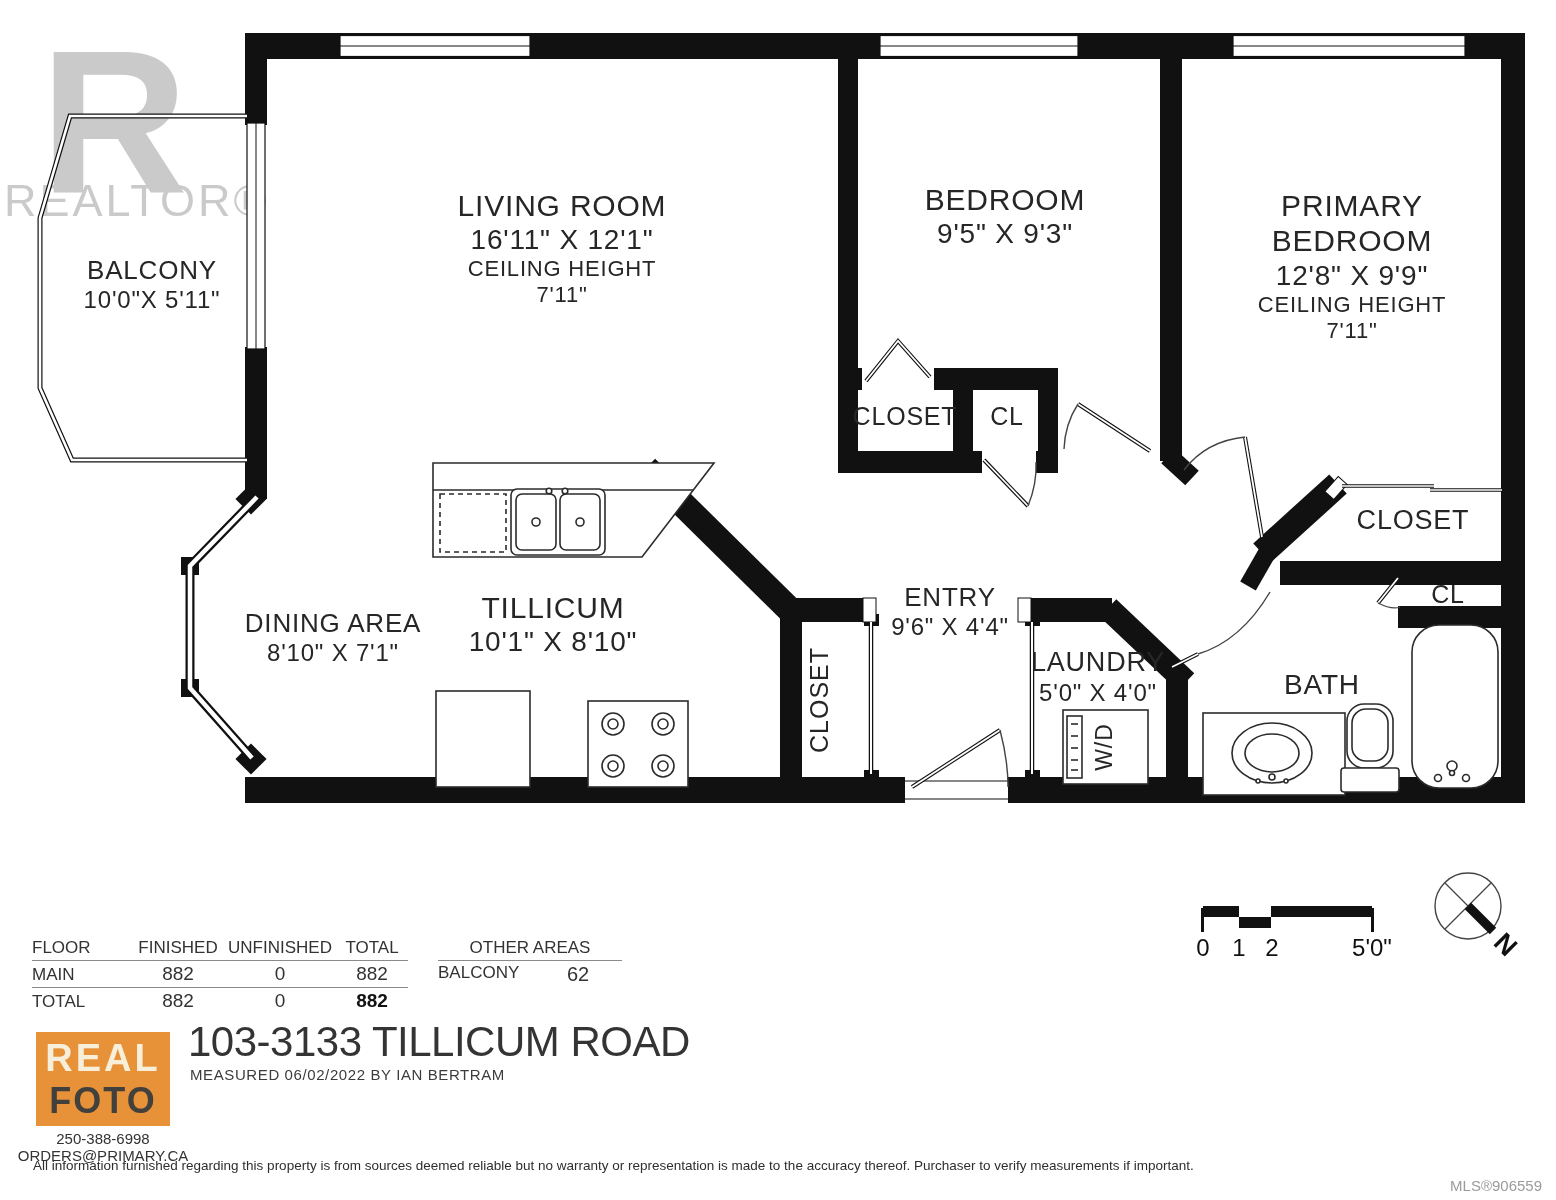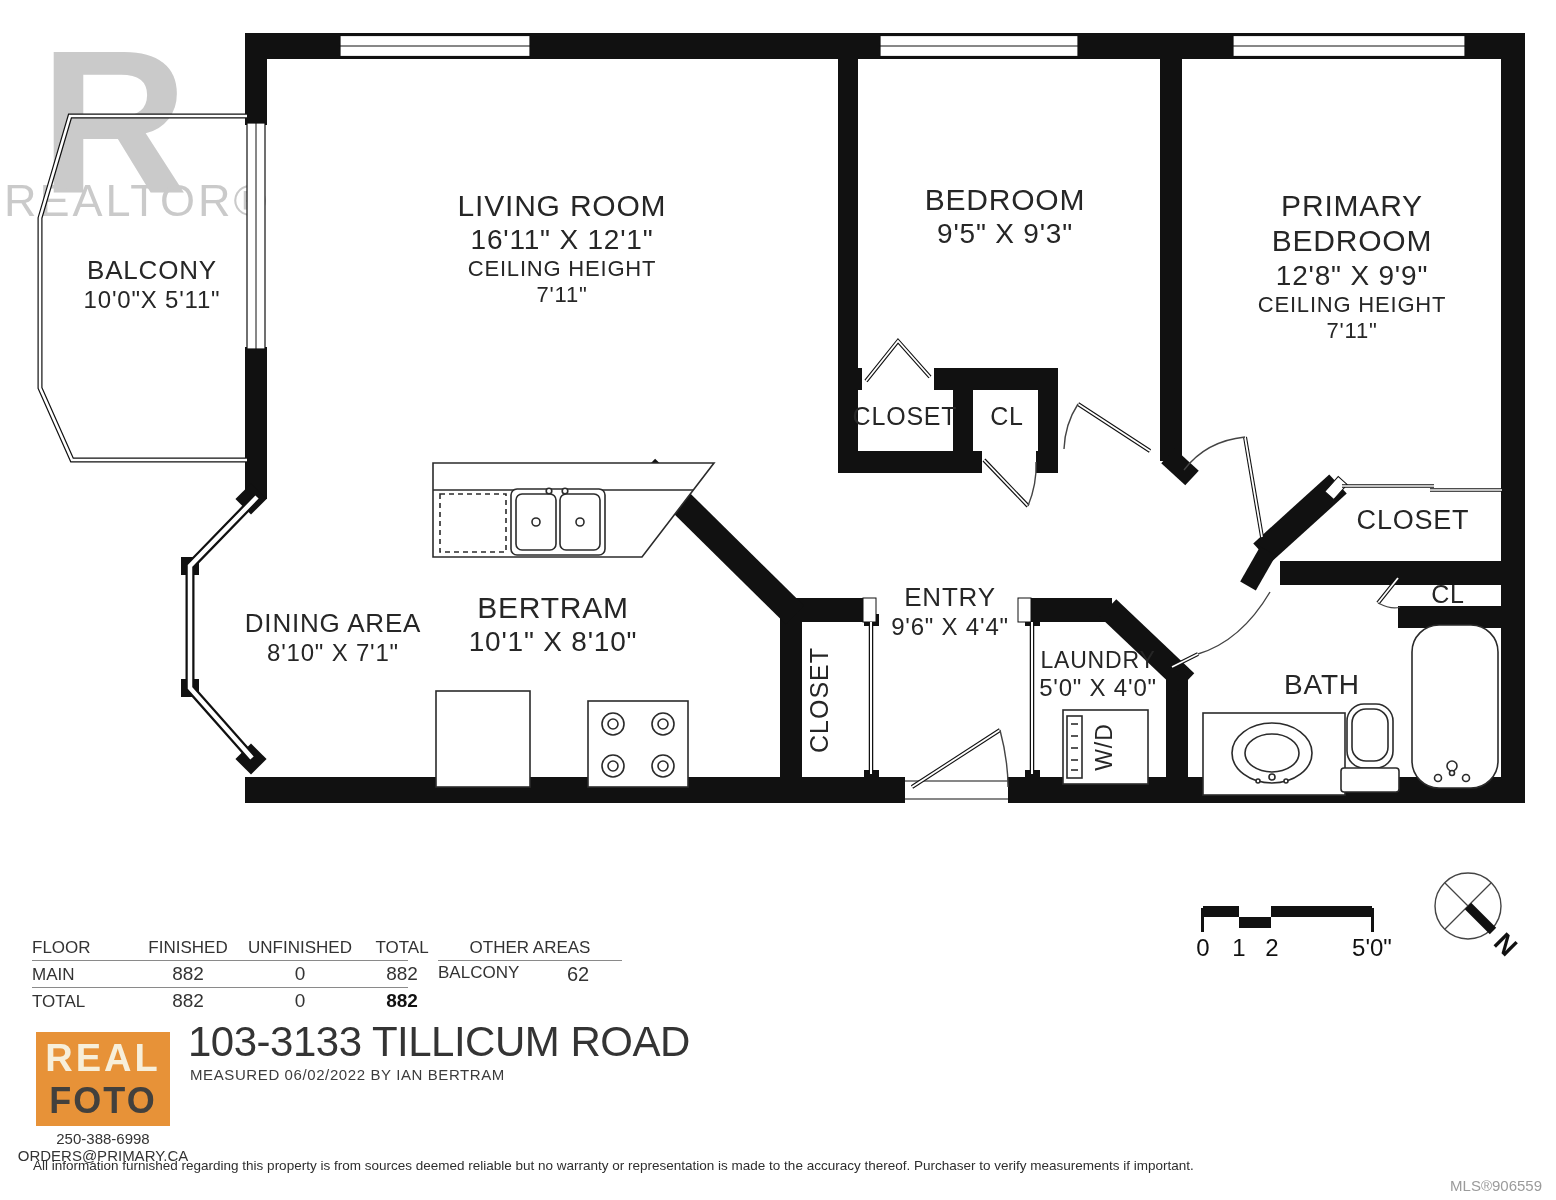--- a/index.html
+++ b/index.html
@@ -10,21 +10,21 @@
   .plan-label{position:absolute;text-align:center;transform:translateX(-50%);
     color:#262626;line-height:1.18;letter-spacing:.8px;white-space:nowrap;}
   .room-name{font-size:30px;}
   .room-dims{font-size:28px;}
   .room-ceil{font-size:22px;}
   .sm .room-name{font-size:26px;}
   .sm .room-dims{font-size:24px;}
   .xs{font-size:25px;}
   
   .areas{position:absolute;left:32px;top:936px;width:376px;font-size:17px;color:#333;}
-  .arow{display:grid;grid-template-columns:100px 92px 112px 72px;align-items:end;padding:2px 0;gap:10px;}
+  .arow{display:grid;grid-template-columns:100px 92px 112px 72px;align-items:end;padding:2px 0;}
   .arow .c{text-align:center;}
   .rule{border-bottom:1.6px solid #8a8a8a;}
   .other{position:absolute;left:438px;top:936px;width:184px;font-size:17px;color:#333;}
   .orow{display:grid;grid-template-columns:96px 88px;padding:2px 0;}
   .bold{font-weight:bold;color:#111;}
   
   .logo{position:absolute;left:36px;top:1032px;width:134px;height:94px;background:#e79238;
     display:flex;flex-direction:column;align-items:center;justify-content:center;line-height:.92;gap:8px;}
   .logo .l1{color:#f7efda;font-weight:bold;font-size:38px;letter-spacing:3px;}
   .logo .l2{color:#42403d;font-weight:bold;font-size:36px;letter-spacing:2px;}
@@ -265,31 +265,31 @@
 <div class="plan-label xs" style="left:1007px;top:402px;">
   <div>CL</div>
 </div>
 
 <div class="plan-label sm" style="left:333px;top:608px;">
   <div class="room-name">DINING AREA</div>
   <div class="room-dims">8'10" X 7'1"</div>
 </div>
 
 <div class="plan-label" style="left:553px;top:590px;">
-  <div class="room-name">BERTRAM</div>
+  <div class="room-name">TILLICUM</div>
   <div class="room-dims">10'1" X 8'10"</div>
 </div>
 
 <div class="plan-label sm" style="left:950px;top:582px;">
   <div class="room-name">ENTRY</div>
   <div class="room-dims">9'6" X 4'4"</div>
 </div>
 
 <div class="plan-label sm" style="left:1098px;top:647px;">
-  <div class="room-name" style="font-size:23px;">LAUNDRY</div>
+  <div class="room-name" style="font-size:27px;">LAUNDRY</div>
   <div class="room-dims" style="font-size:24px;">5'0" X 4'0"</div>
 </div>
 
 <div class="plan-label" style="left:1322px;top:668px;font-size:28px;">
   <div>BATH</div>
 </div>
 
 <div class="plan-label" style="left:1413px;top:505px;font-size:27px;">
   <div>CLOSET</div>
 </div>

